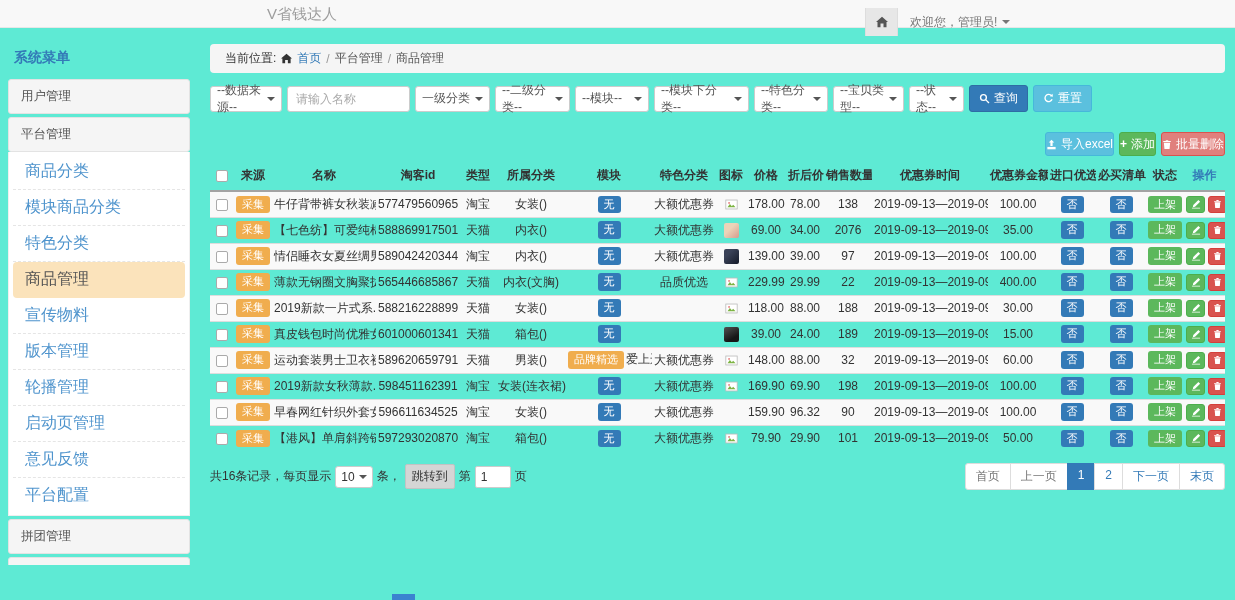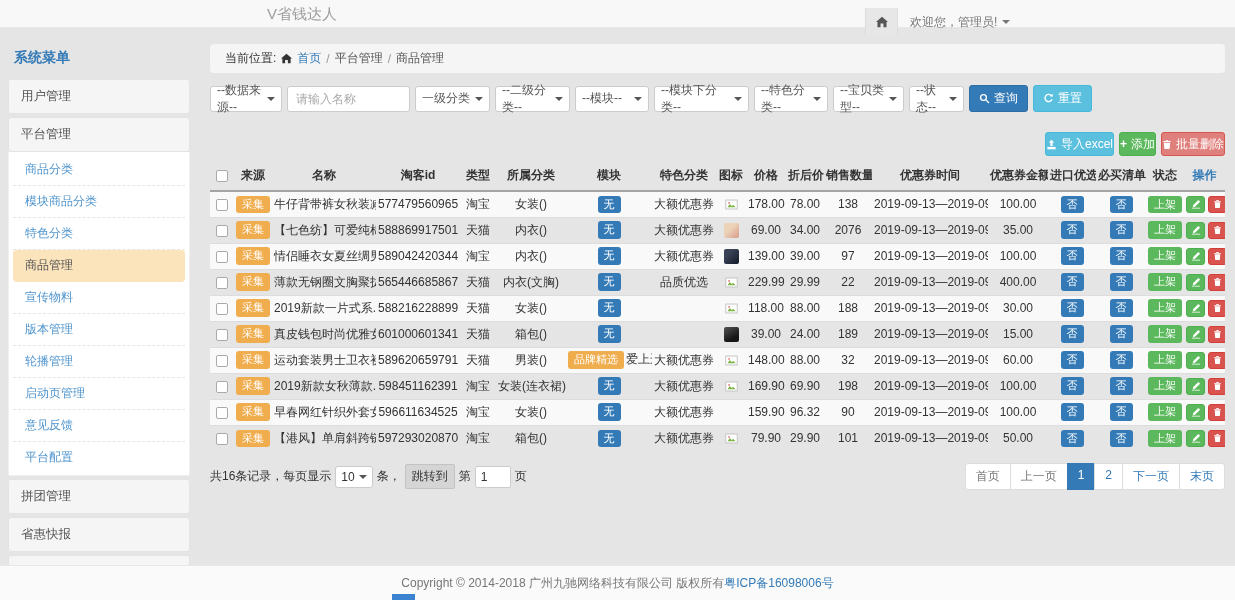--- a/index.html
+++ b/index.html
@@ -1,36 +1,36 @@
 <!DOCTYPE html>
 <html><head>
 <meta charset="utf-8">
 <style>
   * { margin:0; padding:0; box-sizing:border-box; }
   html,body { width:1235px; height:600px; overflow:hidden; background:#fff;
     font-family:"Liberation Sans","DejaVu Sans",sans-serif; }
-  .page { position:relative; width:1235px; height:600px; background:#e5e5e5; overflow:hidden; }
+  .page { position:relative; width:1235px; height:600px; background:#5eead4; overflow:hidden; }
 
   
   .topbar { position:absolute; top:0; left:0; right:0; height:28px;
     background:#f8f8f8; border-bottom:1px solid #e7e7e7; }
   .brand { position:absolute; left:267px; top:0; line-height:28px; font-size:15px; color:#9d9d9d; }
   .hdr-right { position:absolute; left:865px; top:8px; height:28px; display:flex; align-items:stretch; }
   .home-btn { width:33px; background:#e7e7e7; border-left:1px solid #ddd; border-right:1px solid #ddd;
     display:flex; align-items:center; justify-content:center; color:#555; cursor:pointer; }
   .welcome { display:flex; align-items:center; gap:5px; padding-left:12px; font-size:12px; color:#777; cursor:pointer; }
   .caret { width:0; height:0; border:4px solid transparent; border-top-color:#777; margin-top:4px; display:inline-block; }
 
   
   .sidebar { position:absolute; left:8px; top:42px; width:182px; height:523px; overflow:hidden; }
   .sb-title { color:#337ab7; font-weight:bold; font-size:14px; padding:7px 6px 9px 6px; }
   .sb-group { background:#f5f5f5; border:1px solid #e3e3e3; border-radius:3px; margin-top:3px;
     padding:8px 12px; font-size:12.5px; color:#555; cursor:pointer; }
   .sb-subwrap { background:#fff; border:1px solid #efefef; border-top:none; padding:2px 4px; }
-  .sb-sub { padding:7px 12px; font-size:12px; color:#4f94cd; border-bottom:1px dashed #e5e5e5; cursor:pointer; }
+  .sb-sub { padding:7px 12px; font-size:16px; color:#4f94cd; border-bottom:1px dashed #e5e5e5; cursor:pointer; }
   .sb-sub:last-child { border-bottom:none; }
   .sb-sub.active { background:#fbe3bb; border-radius:4px; color:#555; border-bottom-color:transparent; }
 
   
   .main { position:absolute; left:210px; top:44px; width:1015px; }
   .breadcrumb { background:#f5f5f5; border-radius:4px; padding:6px 15px; font-size:12px;
     color:#555; display:flex; align-items:center; gap:5px; }
   .bc-label { color:#333; }
   .bc-home { color:#337ab7; cursor:pointer; }
   .bc-sep { color:#999; }
@@ -603,19 +603,15 @@
           <span class="pg pg-muted">上一页</span>
           <span class="pg pg-active">1</span>
           <span class="pg">2</span>
           <span class="pg">下一页</span>
           <span class="pg">末页</span>
         </div>
     </div>
 
   </div>
 
-  <div class="footer">
-    <span>Copyright © 2014-2018 广州九驰网络科技有限公司 版权所有</span>
-      <a>粤ICP备16098006号</a>
-  </div>
   <div class="bottom-artifact"></div>
 
 </div>
 
 </body></html>

